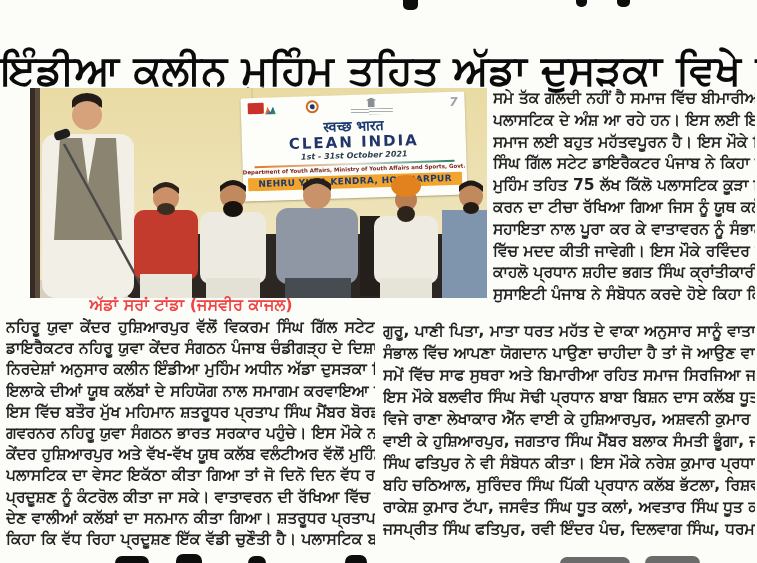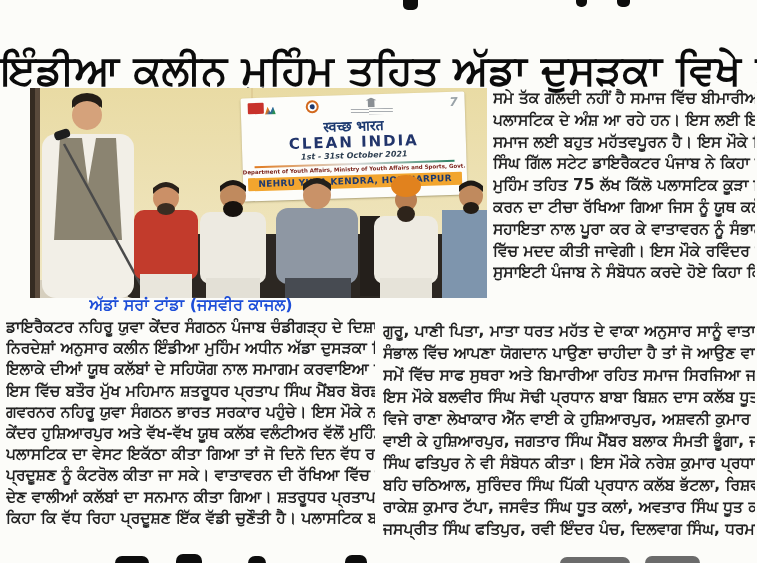--- a/index.html
+++ b/index.html
@@ -45,21 +45,21 @@
   .logo-75{position:absolute;right:0;top:0;font-size:12px;font-style:italic;color:#9aa3a8;font-weight:700;}
   .banner-hindi{text-align:center;color:#1d3a70;font-weight:700;font-size:14px;line-height:16px;margin-top:1px;}
   .banner-english{text-align:center;color:#22356b;font-weight:700;font-size:15px;letter-spacing:2px;line-height:17px;}
   .banner-dates{text-align:center;font-style:italic;font-size:8px;color:#2c3e50;line-height:10px;font-weight:700;}
   .banner-rule{height:2px;margin:2px 12px 1px;background:linear-gradient(90deg,#e07a1f,#dddddd 50%,#2a7f62);}
   .banner-dept{font-size:5.5px;color:#7c241c;text-align:center;white-space:nowrap;overflow:hidden;line-height:7px;font-weight:700;}
   .banner-org{margin:2px 5px 0;background:#f2a52e;color:#1d3a70;font-weight:800;text-align:center;
     font-size:9px;line-height:13px;letter-spacing:.3px;border-radius:1px;white-space:nowrap;overflow:hidden;}
   
   .dateline{position:absolute;left:0;top:295px;width:382px;text-align:center;
-    font-weight:700;font-size:16px;color:#1d4ed8;}
+    font-weight:700;font-size:16px;color:#ef4444;}
   
   .col{position:absolute;font-size:15.5px;font-weight:600;color:#222;}
   .col .ln{display:block;white-space:nowrap;overflow:hidden;text-align:justify;text-align-last:justify;}
   .col .ln.last{text-align-last:left;}
   .col-left{left:6px;top:317px;width:369px;}
   .col-left .ln{height:21.2px;line-height:21.2px;}
   .col-rn{left:493px;top:88px;width:262px;}
   .col-rn .ln{height:21.8px;line-height:21.8px;}
   .col-rw{left:383px;top:320px;width:372px;}
   .col-rw .ln{height:22px;line-height:22px;}
@@ -161,20 +161,21 @@
         <circle cx="441" cy="108" r="12" fill="#c08a5e"></circle>
         <path d="M429,104 Q441,91 453,104 L453,98 Q441,87 429,98 Z" fill="#1e1a16"></path>
         <ellipse cx="441" cy="120" rx="8" ry="6" fill="#241c14"></ellipse>
       </g>
     </svg>
   </div>
 
   <div class="dateline">ਅੱਡਾਂ ਸਰਾਂ ਟਾਂਡਾ (ਜਸਵੀਰ ਕਾਜਲ)</div>
 
   <div class="col col-left">
+    <span class="ln">ਨਹਿਰੂ ਯੁਵਾ ਕੇਂਦਰ ਹੁਸ਼ਿਆਰਪੁਰ ਵੱਲੋਂ ਵਿਕਰਮ ਸਿੰਘ ਗਿੱਲ ਸਟੇਟ</span>
     <span class="ln">ਡਾਇਰੈਕਟਰ ਨਹਿਰੂ ਯੁਵਾ ਕੇਂਦਰ ਸੰਗਠਨ ਪੰਜਾਬ ਚੰਡੀਗੜ੍ਹ ਦੇ ਦਿਸ਼ਾ-</span>
     <span class="ln">ਨਿਰਦੇਸ਼ਾਂ ਅਨੁਸਾਰ ਕਲੀਨ ਇੰਡੀਆ ਮੁਹਿੰਮ ਅਧੀਨ ਅੱਡਾ ਦੁਸੜਕਾ ਵਿਖੇ</span>
     <span class="ln">ਇਲਾਕੇ ਦੀਆਂ ਯੂਥ ਕਲੱਬਾਂ ਦੇ ਸਹਿਯੋਗ ਨਾਲ ਸਮਾਗਮ ਕਰਵਾਇਆ ਗਿਆ।</span>
     <span class="ln">ਇਸ ਵਿੱਚ ਬਤੌਰ ਮੁੱਖ ਮਹਿਮਾਨ ਸ਼ਤਰੂਧਰ ਪ੍ਰਤਾਪ ਸਿੰਘ ਮੈਂਬਰ ਬੋਰਡ ਆਫ</span>
     <span class="ln">ਗਵਰਨਰ ਨਹਿਰੂ ਯੁਵਾ ਸੰਗਠਨ ਭਾਰਤ ਸਰਕਾਰ ਪਹੁੰਚੇ। ਇਸ ਮੌਕੇ ਨਹਿਰੂ ਯੁਵਾ</span>
     <span class="ln">ਕੇਂਦਰ ਹੁਸ਼ਿਆਰਪੁਰ ਅਤੇ ਵੱਖ-ਵੱਖ ਯੂਥ ਕਲੱਬ ਵਲੰਟੀਅਰ ਵੱਲੋਂ ਮੁਹਿੰਮ ਤਹਿਤ</span>
     <span class="ln">ਪਲਾਸਟਿਕ ਦਾ ਵੇਸਟ ਇਕੱਠਾ ਕੀਤਾ ਗਿਆ ਤਾਂ ਜੋ ਦਿਨੋ ਦਿਨ ਵੱਧ ਰਹੇ</span>
     <span class="ln">ਪ੍ਰਦੂਸ਼ਣ ਨੂੰ ਕੰਟਰੋਲ ਕੀਤਾ ਜਾ ਸਕੇ। ਵਾਤਾਵਰਨ ਦੀ ਰੱਖਿਆ ਵਿੱਚ ਯੋਗਦਾਨ</span>
     <span class="ln">ਦੇਣ ਵਾਲੀਆਂ ਕਲੱਬਾਂ ਦਾ ਸਨਮਾਨ ਕੀਤਾ ਗਿਆ। ਸ਼ਤਰੂਧਰ ਪ੍ਰਤਾਪ ਸਿੰਘ ਨੇ</span>
     <span class="ln">ਕਿਹਾ ਕਿ ਵੱਧ ਰਿਹਾ ਪ੍ਰਦੂਸ਼ਣ ਇੱਕ ਵੱਡੀ ਚੁਣੌਤੀ ਹੈ। ਪਲਾਸਟਿਕ ਬਹੁਤ ਲੰਮੇ</span>
@@ -182,20 +183,21 @@
 
   <div class="col col-rn">
     <span class="ln">ਸਮੇ ਤੱਕ ਗਲਦੀ ਨਹੀਂ ਹੈ ਸਮਾਜ ਵਿੱਚ ਬੀਮਾਰੀਆਂ ਫੈਲਾ</span>
     <span class="ln">ਪਲਾਸਟਿਕ ਦੇ ਅੰਸ਼ ਆ ਰਹੇ ਹਨ। ਇਸ ਲਈ ਇਹ ਮੁਹਿੰਮ</span>
     <span class="ln">ਸਮਾਜ ਲਈ ਬਹੁਤ ਮਹੱਤਵਪੂਰਨ ਹੈ। ਇਸ ਮੌਕੇ ਵਿਕਰਮ</span>
     <span class="ln">ਸਿੰਘ ਗਿੱਲ ਸਟੇਟ ਡਾਇਰੈਕਟਰ ਪੰਜਾਬ ਨੇ ਕਿਹਾ ਇਸ</span>
     <span class="ln">ਮੁਹਿੰਮ ਤਹਿਤ 75 ਲੱਖ ਕਿੱਲੋ ਪਲਾਸਟਿਕ ਕੂੜਾ ਇਕੱਠਾ</span>
     <span class="ln">ਕਰਨ ਦਾ ਟੀਚਾ ਰੱਖਿਆ ਗਿਆ ਜਿਸ ਨੂੰ ਯੂਥ ਕਲੱਬਾਂ ਦੀ</span>
     <span class="ln">ਸਹਾਇਤਾ ਨਾਲ ਪੂਰਾ ਕਰ ਕੇ ਵਾਤਾਵਰਨ ਨੂੰ ਸੰਭਾਲਣ</span>
     <span class="ln">ਵਿੱਚ ਮਦਦ ਕੀਤੀ ਜਾਵੇਗੀ। ਇਸ ਮੌਕੇ ਰਵਿੰਦਰ ਸਿੰਘ</span>
+    <span class="ln">ਕਾਹਲੋ ਪ੍ਰਧਾਨ ਸ਼ਹੀਦ ਭਗਤ ਸਿੰਘ ਕ੍ਰਾਂਤੀਕਾਰੀ</span>
     <span class="ln">ਸੁਸਾਇਟੀ ਪੰਜਾਬ ਨੇ ਸੰਬੋਧਨ ਕਰਦੇ ਹੋਏ ਕਿਹਾ ਕਿ ਪਵਨ</span>
   </div>
 
   <div class="col col-rw">
     <span class="ln">ਗੁਰੂ, ਪਾਣੀ ਪਿਤਾ, ਮਾਤਾ ਧਰਤ ਮਹੱਤ ਦੇ ਵਾਕਾ ਅਨੁਸਾਰ ਸਾਨੂੰ ਵਾਤਾਵਰਨ</span>
     <span class="ln">ਸੰਭਾਲ ਵਿੱਚ ਆਪਣਾ ਯੋਗਦਾਨ ਪਾਉਣਾ ਚਾਹੀਦਾ ਹੈ ਤਾਂ ਜੋ ਆਉਣ ਵਾਲੇ</span>
     <span class="ln">ਸਮੇਂ ਵਿੱਚ ਸਾਫ ਸੁਥਰਾ ਅਤੇ ਬਿਮਾਰੀਆ ਰਹਿਤ ਸਮਾਜ ਸਿਰਜਿਆ ਜਾ ਸਕੇ।</span>
     <span class="ln">ਇਸ ਮੌਕੇ ਬਲਵੀਰ ਸਿੰਘ ਸੋਢੀ ਪ੍ਰਧਾਨ ਬਾਬਾ ਬਿਸ਼ਨ ਦਾਸ ਕਲੱਬ ਧੂਤ ਕਲਾਂ,</span>
     <span class="ln">ਵਿਜੇ ਰਾਣਾ ਲੇਖਾਕਾਰ ਐੱਨ ਵਾਈ ਕੇ ਹੁਸ਼ਿਆਰਪੁਰ, ਅਸ਼ਵਨੀ ਕੁਮਾਰ ਐੱਨ</span>
     <span class="ln">ਵਾਈ ਕੇ ਹੁਸ਼ਿਆਰਪੁਰ, ਜਗਤਾਰ ਸਿੰਘ ਮੈਂਬਰ ਬਲਾਕ ਸੰਮਤੀ ਭੂੰਗਾ, ਜਸਪਾਲ</span>

